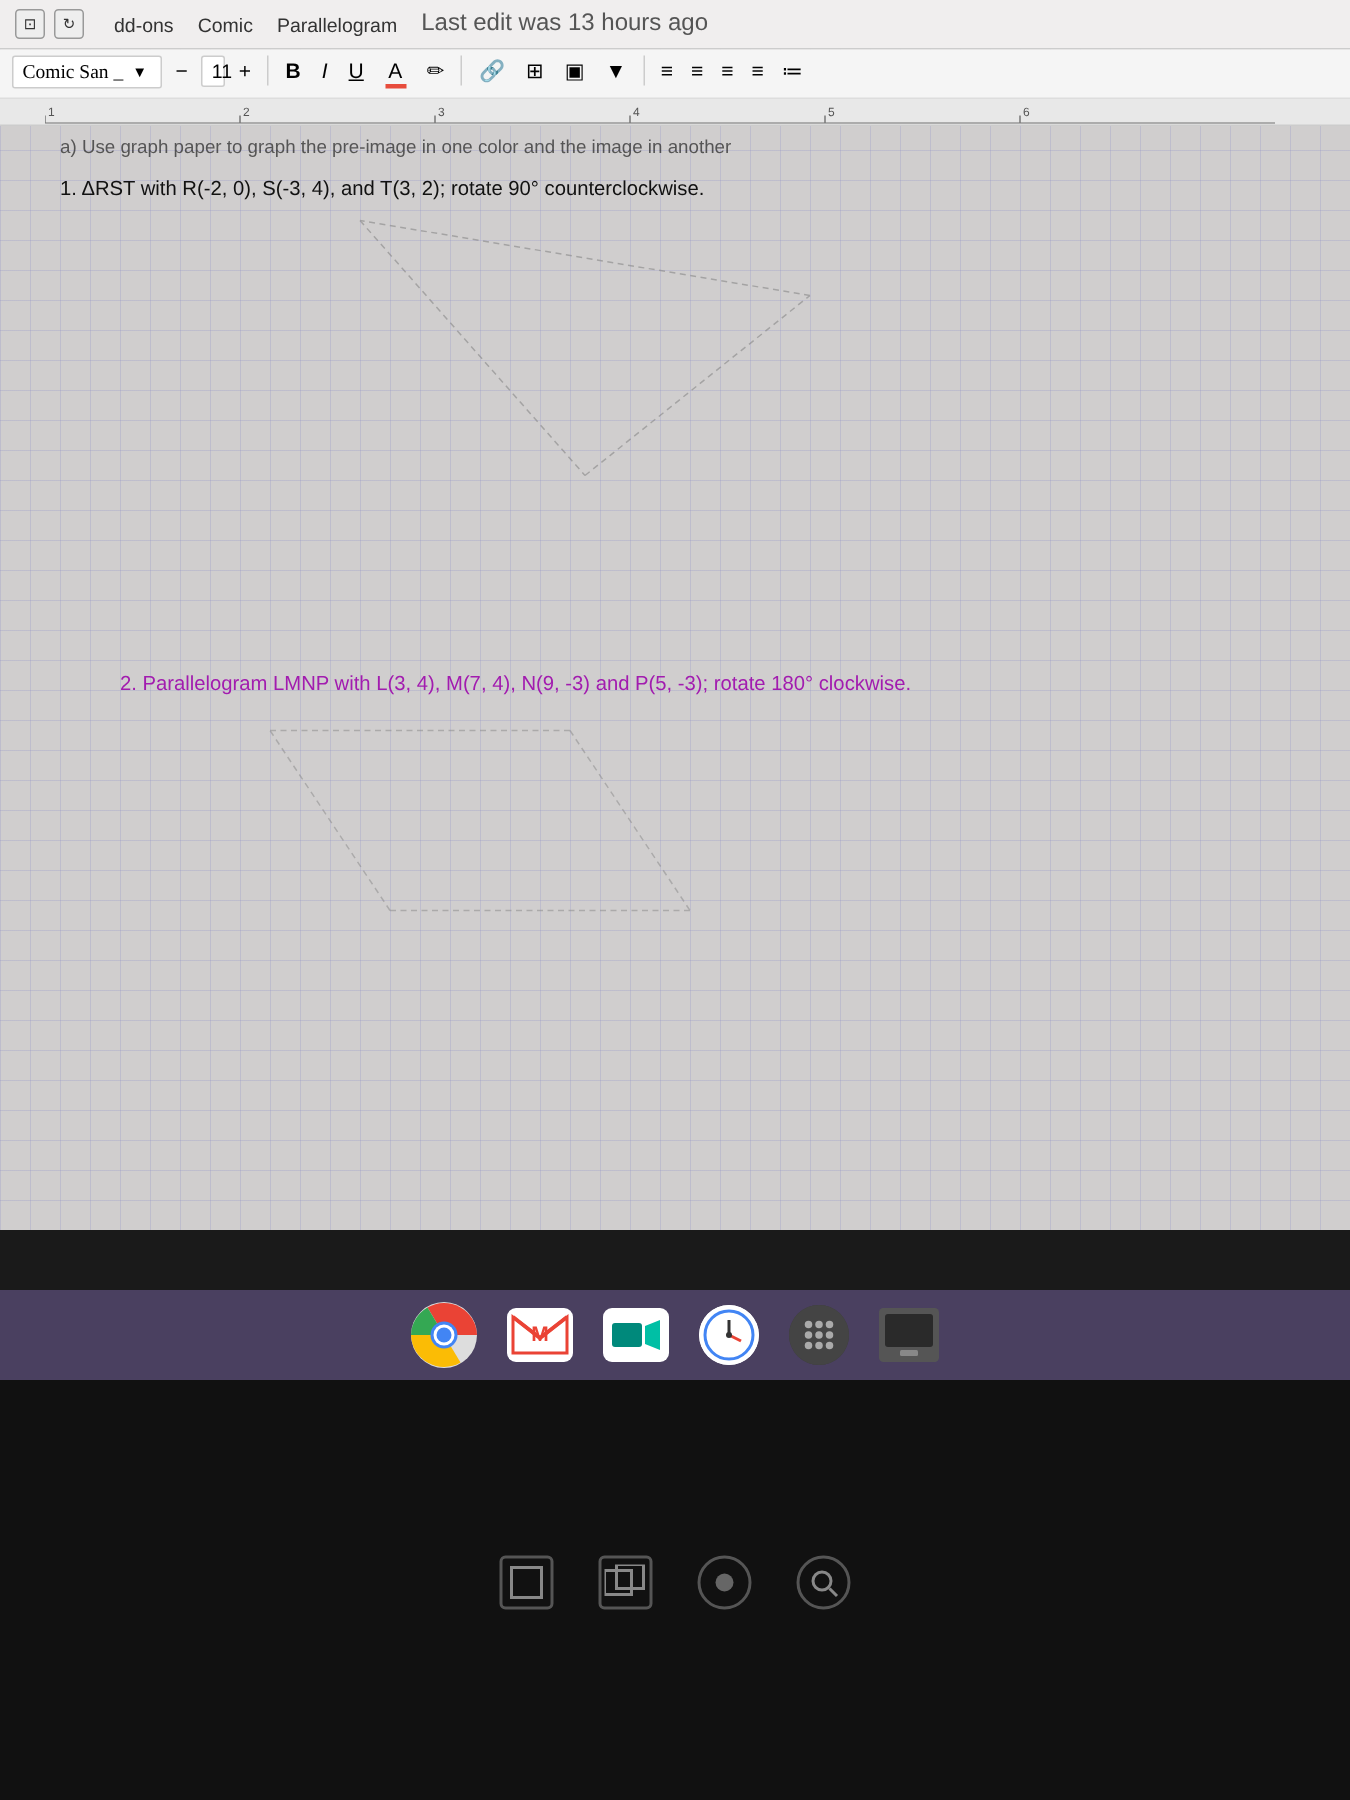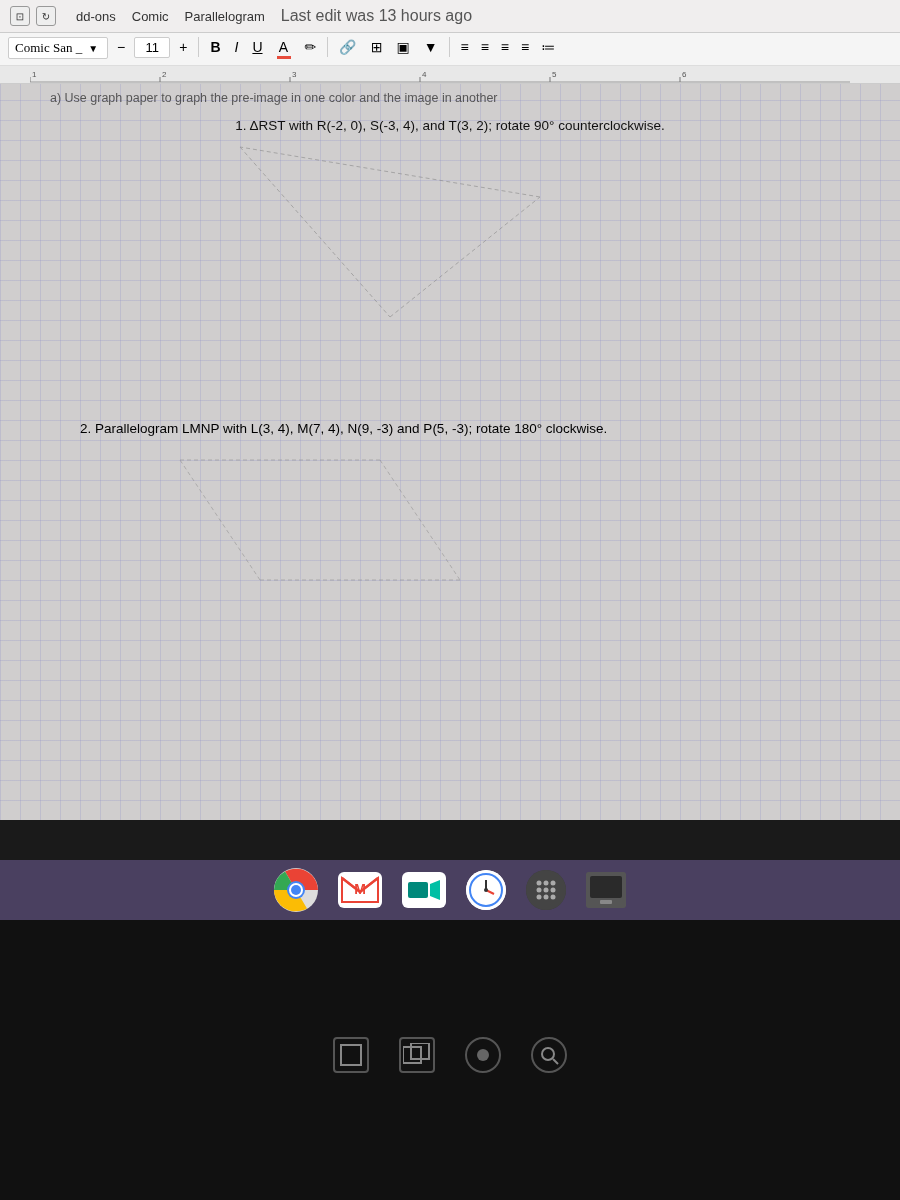--- a/index.html
+++ b/index.html
@@ -87,21 +87,21 @@
       background: white;
       min-width: 100px;
       font-family: 'Comic Sans MS', cursive;
       cursor: pointer;
     }
     .font-size-box {
       border: 1px solid #ccc;
       border-radius: 2px;
       padding: 2px 6px;
       background: white;
-      width: 36px;
+      width: 16px;
       text-align: center;
       cursor: pointer;
     }
     .tb-btn {
       border: none;
       background: transparent;
       cursor: pointer;
       padding: 2px 5px;
       font-size: 14px;
       border-radius: 2px;
@@ -144,35 +144,33 @@
       z-index: 5;
       padding: 0 40px;
       padding-top: 4px;
     }
 
     .instructions {
       font-size: 13px;
       color: #222;
       line-height: 1.6;
       margin-bottom: 8px;
-      margin-left: 10px;
     }
 
     .problem-line {
       font-size: 13.5px;
       color: #111;
       margin: 10px 0 4px 0;
       font-weight: 500;
-      text-align: center;
     }
 
     .problem-2 {
       font-size: 13.5px;
-      color: #000000;
-      margin: 84px 0 4px 40px;
+      color: #a21caf;
+      margin: 111px 0 4px 40px;
     }
 
     
     .taskbar {
       position: absolute;
       bottom: 280px;
       left: 0; right: 0;
       height: 60px;
       background: #4a4060;
       display: flex;

